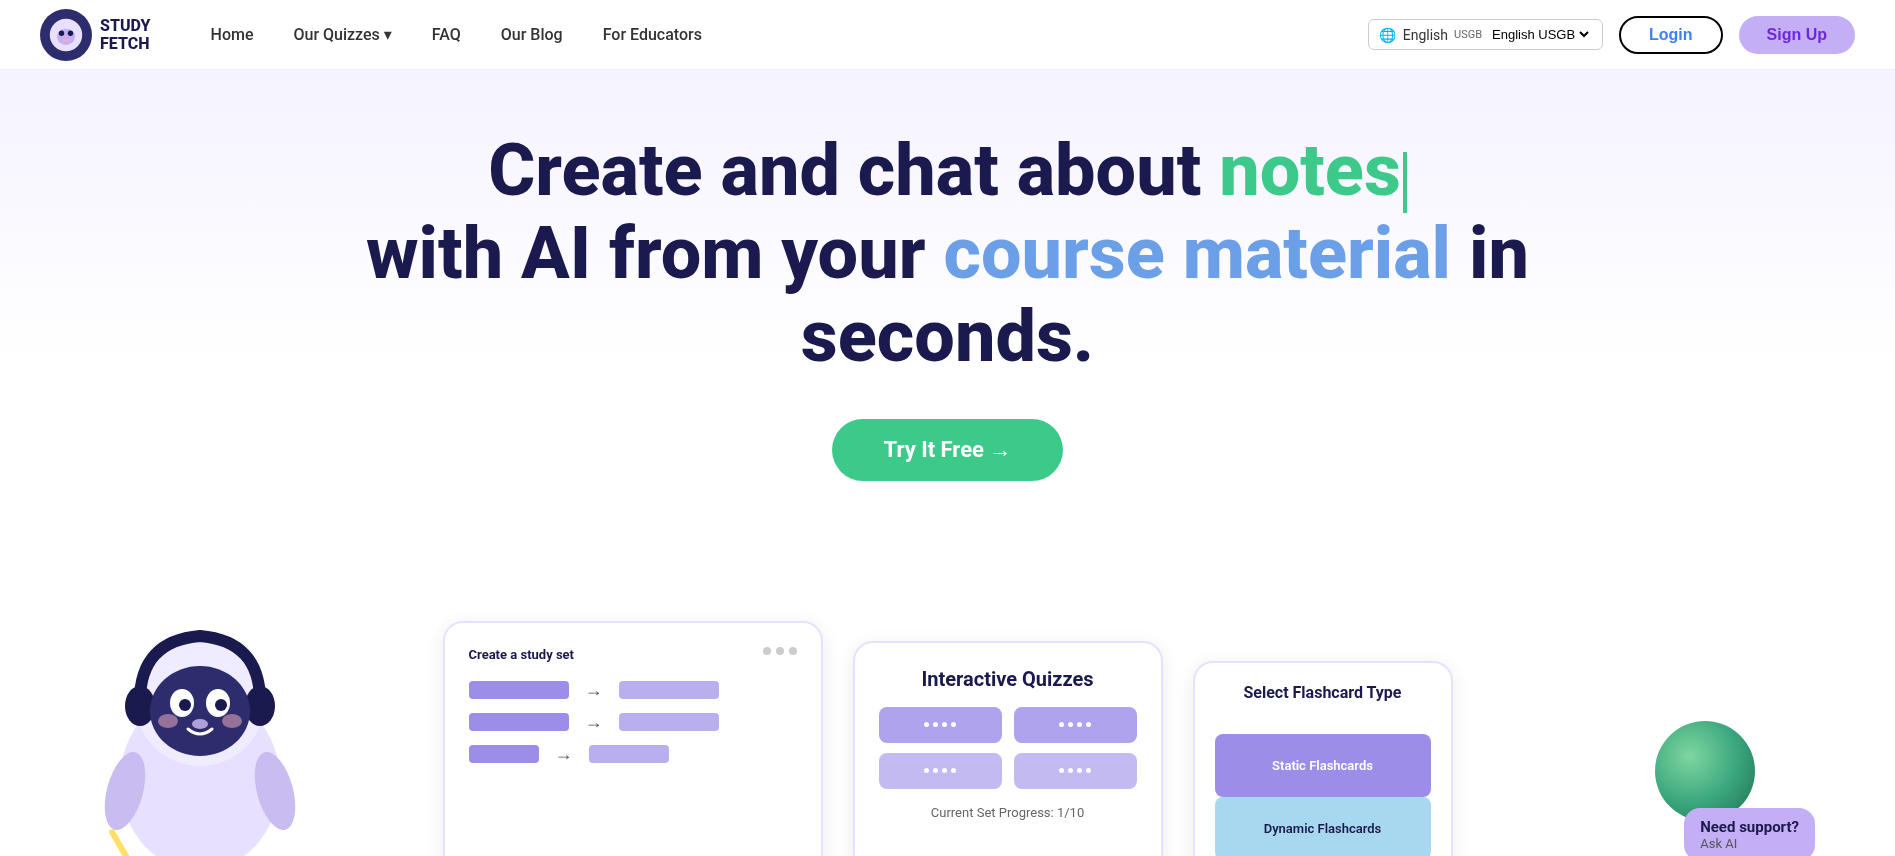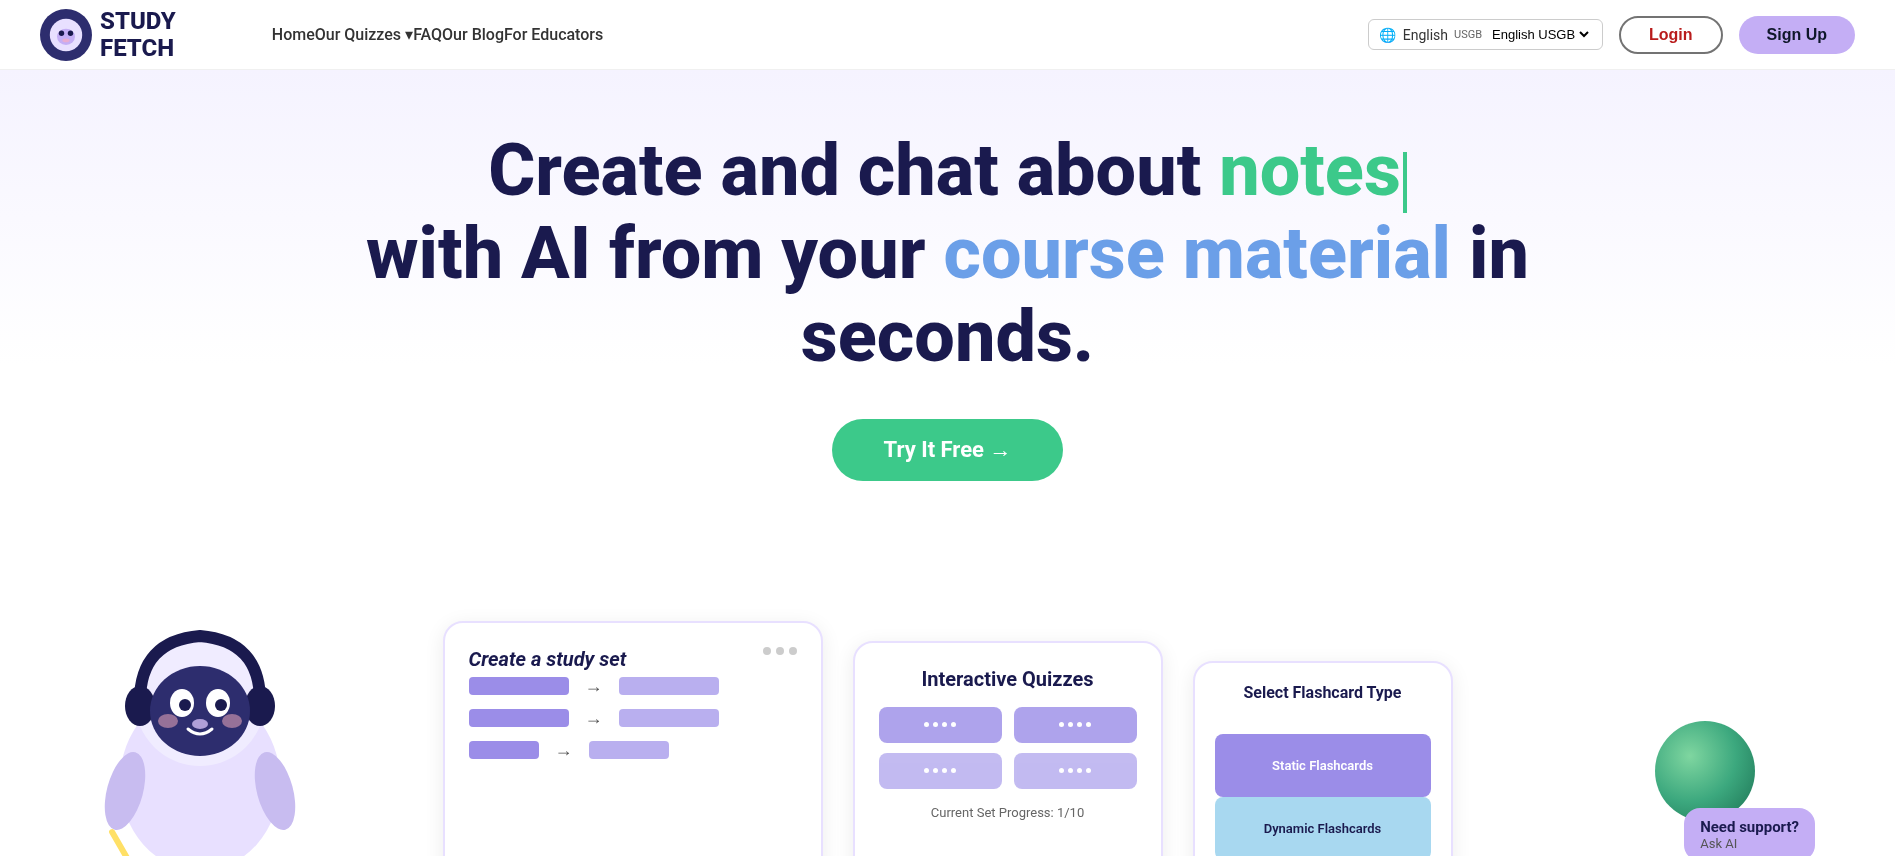--- a/index.html
+++ b/index.html
@@ -37,31 +37,31 @@
       display: flex;
       align-items: center;
       justify-content: center;
       overflow: hidden;
     }
     .logo-icon svg {
       width: 36px;
       height: 36px;
     }
     .logo-text {
-      font-size: 24px;
+      font-size: 16px;
       font-weight: 800;
       color: #1a1a4e;
       line-height: 1.1;
       text-transform: uppercase;
     }
     .nav-links {
       display: flex;
       align-items: center;
+      gap: 40px;
       flex: 1;
-      margin-left: 36px;
     }
     .nav-link {
       font-size: 16px;
       color: #333;
       text-decoration: none;
       font-weight: 500;
       display: flex;
       align-items: center;
       gap: 4px;
       cursor: pointer;
@@ -77,32 +77,32 @@
       gap: 6px;
       border: 1px solid #ccc;
       border-radius: 6px;
       padding: 6px 10px;
       font-size: 14px;
       color: #333;
       background: #fff;
       cursor: pointer;
     }
     .btn-login {
-      border: 2px solid #737373;
+      border: 2px solid #000000;
       background: transparent;
-      color: #b91c1c;
+      color: #3b82f6;
       font-size: 16px;
       font-weight: 600;
       padding: 8px 28px;
       border-radius: 30px;
       cursor: pointer;
     }
     .btn-signup {
       background: #c4aef5;
-      color: #0f172a;
+      color: #6d28d9;
       font-size: 16px;
       font-weight: 600;
       padding: 10px 28px;
       border-radius: 30px;
       border: none;
       cursor: pointer;
     }
 
     
     .hero {
@@ -176,25 +176,24 @@
       border-radius: 20px;
       padding: 24px;
       width: 380px;
       height: 260px;
       position: relative;
       margin-right: 30px;
       box-shadow: 0 4px 20px rgba(0,0,0,0.08);
       flex-shrink: 0;
     }
     .card-title {
-      font-size: 20px;
+      font-size: 13px;
       font-weight: 700;
       color: #1a1a4e;
-      margin-bottom: 4px;
-      font-style: italic;
+      margin-bottom: 17px;
     }
     .card-dots {
       position: absolute;
       top: 24px;
       right: 24px;
       display: flex;
       gap: 5px;
     }
     .dot {
       width: 8px;

